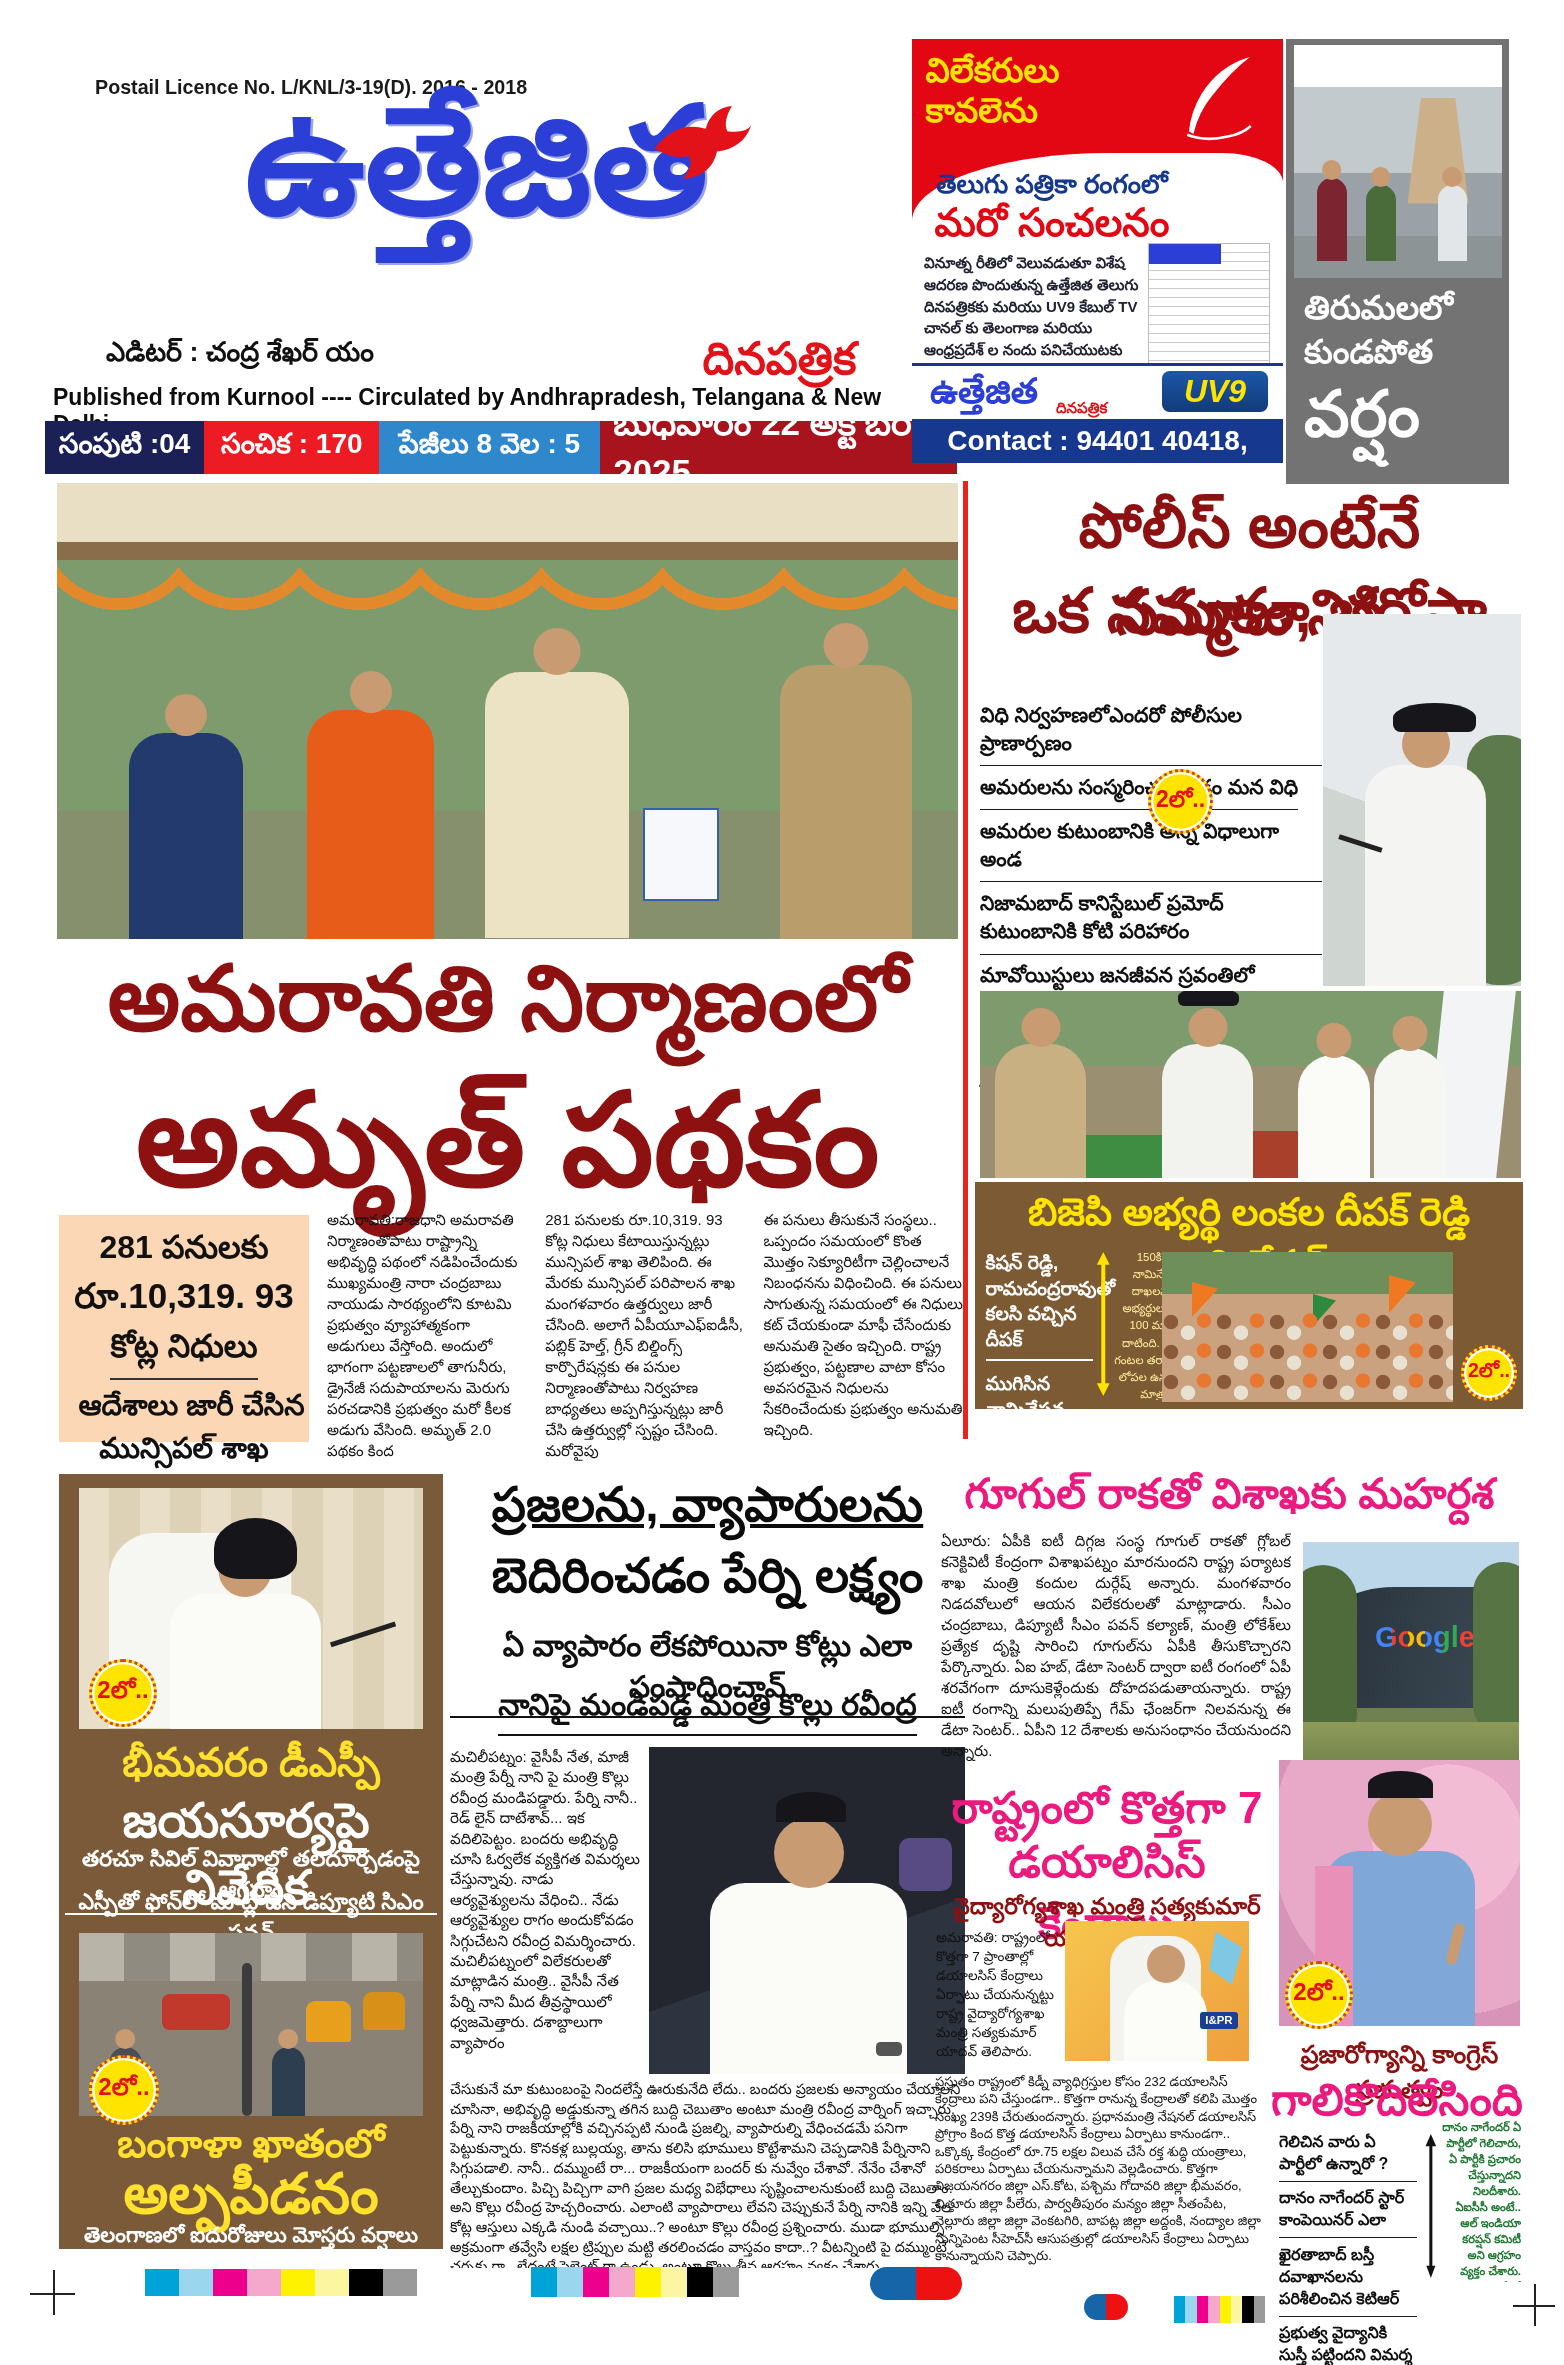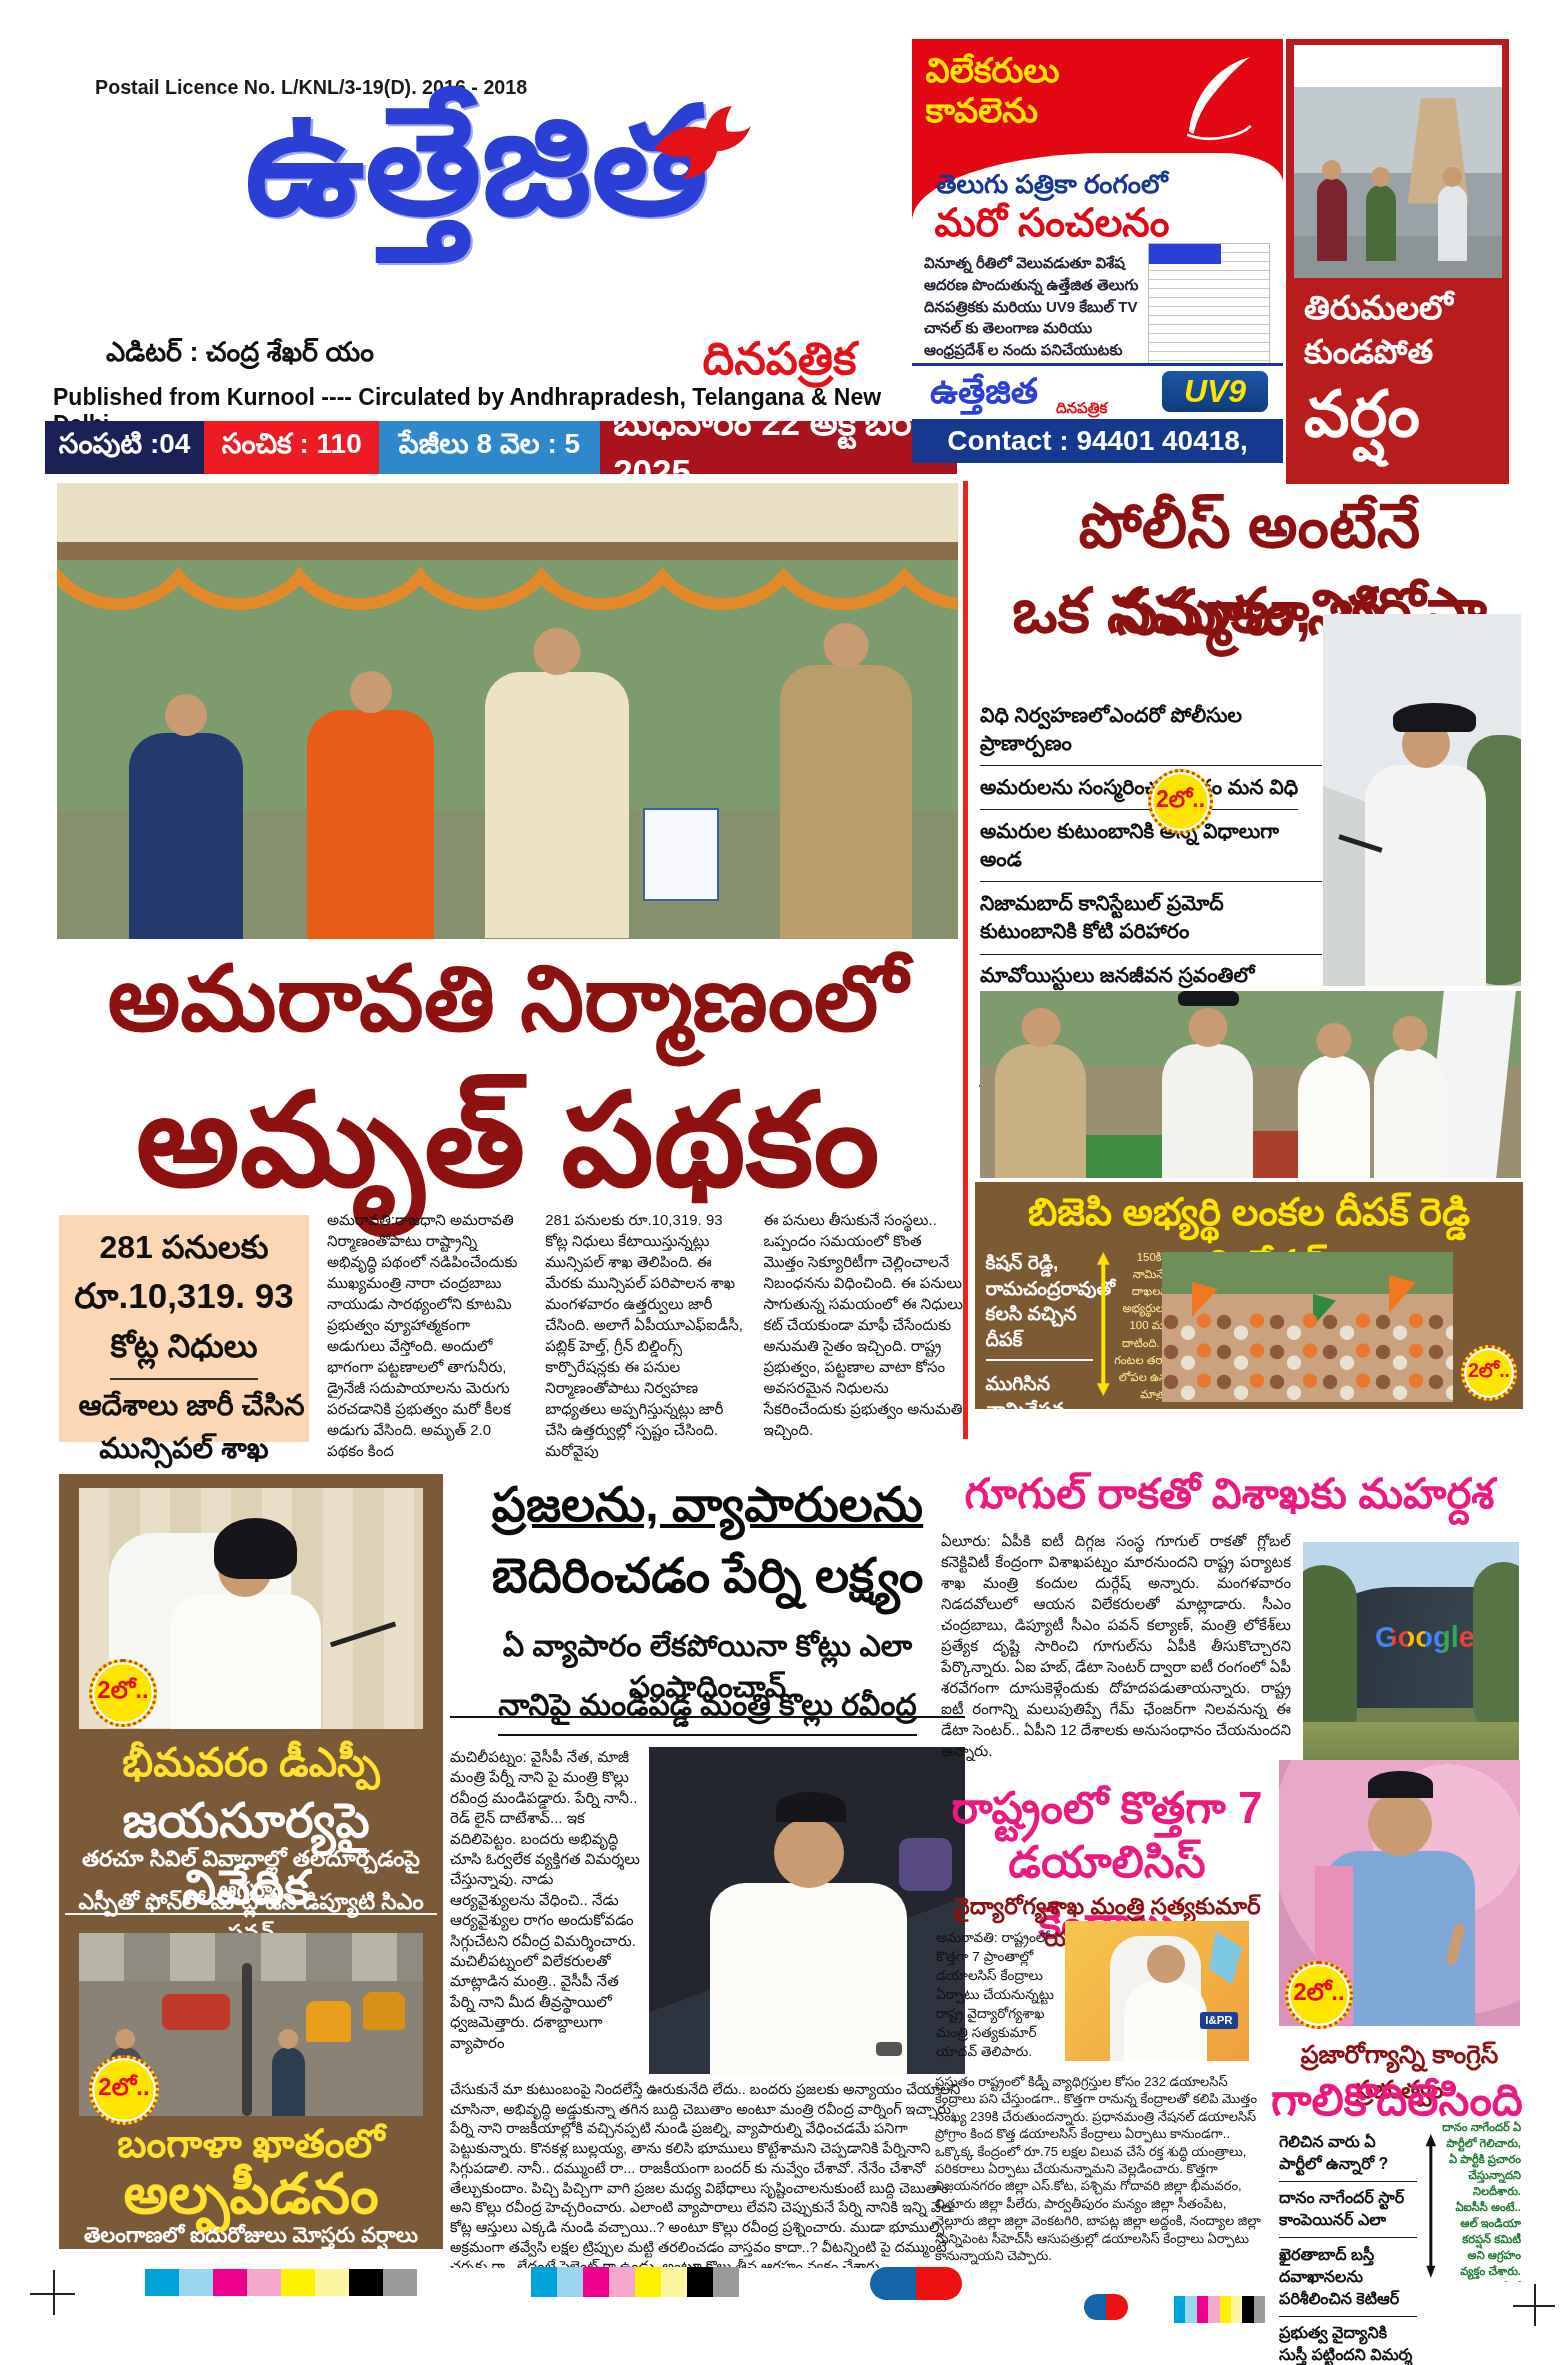--- a/index.html
+++ b/index.html
@@ -51,21 +51,21 @@
 </span>
 
 <div class="abs b ctr" style="left:666px;top:333px;width:227px;font-size:45px;color:#e31219;">దినపత్రిక</div>
 
 <div class="abs b" style="left:106px;top:337px;width:469px;font-size:27px;color:#111;">ఎడిటర్ : చంద్ర శేఖర్ యం</div>
 
 <div class="abs b" style="left:53px;top:384px;width:870px;font-size:23px;color:#0d0d0d;">Published from Kurnool ---- Circulated by Andhrapradesh, Telangana &amp; New Delhi</div>
 
 <div class="abs issuebar" style="left:45px;top:421px;width:912px;height:53px;">
   <div class="seg" style="background:#1b2056;min-width:132px;">సంపుటి :04</div>
-  <div class="seg" style="background:#ed1c24;min-width:148px;">సంచిక : 110</div>
+  <div class="seg" style="background:#ed1c24;min-width:148px;">సంచిక : 170</div>
   <div class="seg" style="background:#2f88cc;min-width:193px;">పేజీలు 8  వెల : 5</div>
   <div class="seg" style="flex:1;font-size:35px;">బుధవారం 22 అక్టోబర్ 2025</div>
 </div>
 
 <div class="abs" style="left:912px;top:39px;width:371px;height:424px;background:#e30613;">
   <div class="abs b" style="left:13.6px;top:10.6px;width:242px;font-size:34px;line-height:1.2;color:#ffe400;text-align:left;">విలేకరులు కావలెను</div>
   <span class="abs" style="left:254px;top:10.6px;width:106px;height:106px;">
     <svg viewBox="0 0 120 120" width="106" height="106">
       <path d="M95 8 Q60 18 40 50 Q28 70 26 92 L31 95 Q37 70 52 52 Q74 24 95 8Z" fill="#fff"></path>
       <path d="M24 96 Q44 104 70 98 Q86 95 96 86" stroke="#fff" stroke-width="3" fill="none"></path>
@@ -79,21 +79,21 @@
               background-image:linear-gradient(#2b3fd6 0 19.7px,transparent 19.7px),repeating-linear-gradient(#fff 0 7.6px,#c9c9c9 7.6px 9px);background-size:60% 100%,100% 100%;background-repeat:no-repeat;"></div>
   <div class="abs" style="left:0;top:324px;width:371px;height:3px;background:#16388e;"></div>
   <div class="abs" style="left:0;top:327px;width:371px;height:53px;background:#fff;">
     <span class="abs b" style="left:18px;top:4.5px;font-size:35px;color:#2b3fd6;">ఉత్తేజిత</span>
     <span class="abs b" style="left:144px;top:33px;font-size:15px;color:#e31219;">దినపత్రిక</span>
     <span class="abs b" style="left:250px;top:4.5px;width:106px;height:41px;background:linear-gradient(#1b57a8,#123b7a);color:#ffe400;font-style:italic;font-size:32px;text-align:center;line-height:41px;border-radius:7.6px;">UV9</span>
   </div>
   <div class="abs b ctr" style="left:0;top:380px;width:371px;height:44px;background:#16388e;color:#fff;font-size:28px;line-height:44px;">Contact : 94401 40418, 63038 17489</div>
 </div>
 
-<div class="abs" style="left:1286px;top:39px;width:223px;height:445px;background:#b91c1c;">
+<div class="abs" style="left:1286px;top:39px;width:223px;height:445px;background:#737373;">
   <div class="abs" style="left:7.6px;top:6px;width:208px;height:42px;background:#fff;"></div>
   <div class="photo" style="left:7.6px;top:48px;width:208px;height:191px;background:linear-gradient(180deg,#c3cacd 0 45%,#9aa2a8 45% 78%,#8d9496 78%);">
     <div class="abs" style="left:114px;top:10.6px;width:61px;height:106px;background:#cbb089;clip-path:polygon(22% 0,78% 0,100% 100%,0 100%);"></div>
     <div class="fig" style="left:23px;top:91px;width:30px;height:83px;background:#7c2430;">
         <b class="head" style="width:19.7px;height:19.7px;top:-18px;"></b>
       </div>
     <div class="fig" style="left:72px;top:98px;width:30px;height:76px;background:#4a6b3a;">
         <b class="head" style="width:19.7px;height:19.7px;top:-18px;"></b>
       </div>
     <div class="fig" style="left:144px;top:98px;width:29px;height:76px;background:#e3e6e8;">

